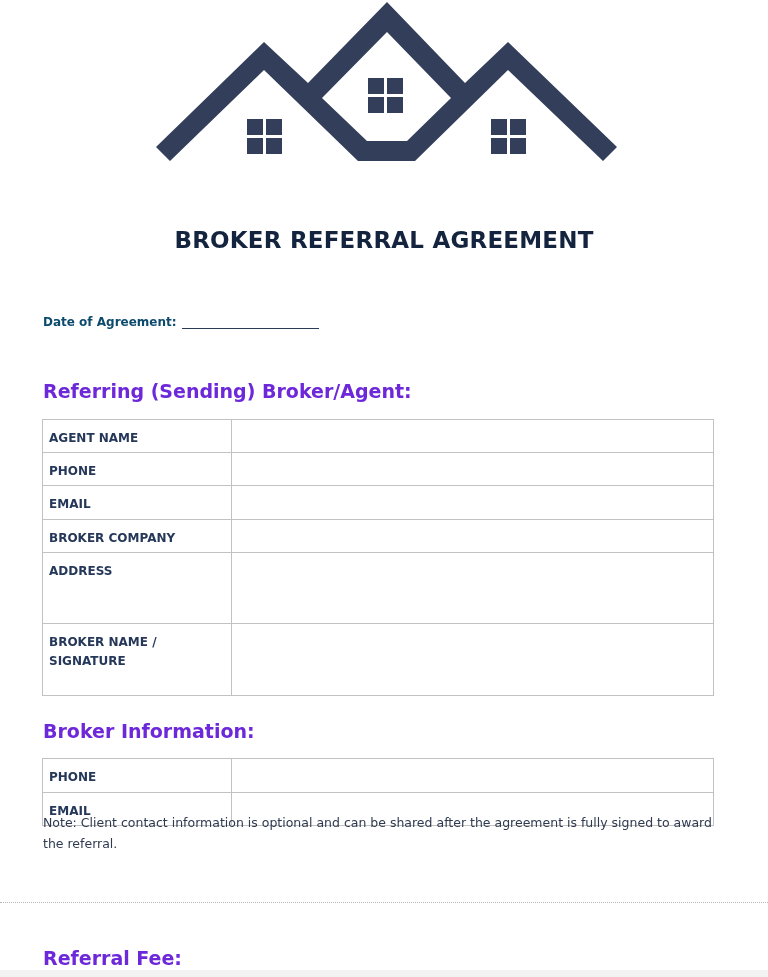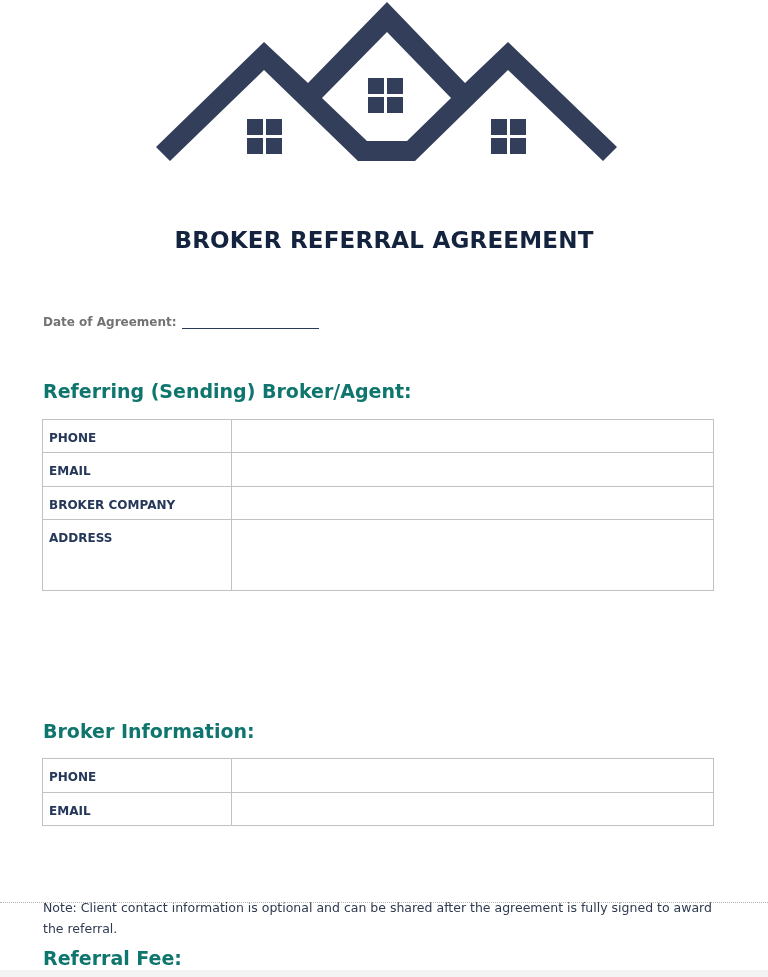--- a/index.html
+++ b/index.html
@@ -33,37 +33,37 @@
       letter-spacing: 0.2px;
       color: #14243f;
       margin: 0;
     }
     .date-row {
       position: absolute;
       left: 43px;
       top: 314px;
       font-size: 12px;
       font-weight: bold;
-      color: #737373;
+      color: #0c4a6e;
       display: flex;
       align-items: flex-end;
     }
     .date-line {
       display: inline-block;
       width: 137px;
       border-bottom: 1px solid #2b3a55;
       margin-left: 5px;
       height: 14px;
     }
     .section-heading {
       position: absolute;
       left: 43px;
       font-size: 19px;
       font-weight: bold;
-      color: #0f766e;
+      color: #6d28d9;
       margin: 0;
       white-space: nowrap;
     }
     table.form-table {
       position: absolute;
       left: 42px;
       width: 672px;
       border-collapse: collapse;
       table-layout: fixed;
     }
@@ -80,21 +80,21 @@
       padding: 9px 6px 0 6px !important;
       line-height: 19px;
       box-sizing: border-box;
     }
     td.value-cell {
       background: #ffffff;
     }
     .note {
       position: absolute;
       left: 43px;
-      top: 897px;
+      top: 812px;
       width: 680px;
       font-size: 12.5px;
       line-height: 21px;
       color: #2e3a50;
     }
     .page-break {
       position: absolute;
       left: 0;
       top: 902px;
       width: 768px;
@@ -144,34 +144,42 @@
 
 <div class="date-row">
   <span>Date of Agreement:</span>
   <span class="date-line"></span>
 </div>
 
 <h2 class="section-heading" style="top:380px;">Referring (Sending) Broker/Agent:</h2>
 
 <table class="form-table" style="top:419px;">
   <tbody>
+      <tr style="height:33px;">
+    <td class="label-cell">AGENT NAME</td>
+    <td class="value-cell"></td>
+  </tr>
   <tr style="height:33px;">
     <td class="label-cell">PHONE</td>
     <td class="value-cell"></td>
   </tr>
   <tr style="height:34px;">
     <td class="label-cell">EMAIL</td>
     <td class="value-cell"></td>
   </tr>
   <tr style="height:33px;margin-left:20px;">
     <td class="label-cell">BROKER COMPANY</td>
     <td class="value-cell"></td>
   </tr>
   <tr style="height:71px;padding-left:24px;">
     <td class="label-cell">ADDRESS</td>
+    <td class="value-cell"></td>
+  </tr>
+  <tr style="height:72px;">
+    <td class="label-cell">BROKER NAME / SIGNATURE</td>
     <td class="value-cell"></td>
   </tr>
 </tbody>
   </table>
 
 <h2 class="section-heading" style="top:720px;">Broker Information:</h2>
 
 <table class="form-table" style="top:758px;">
   <tbody>
   <tr style="height:34px;">

